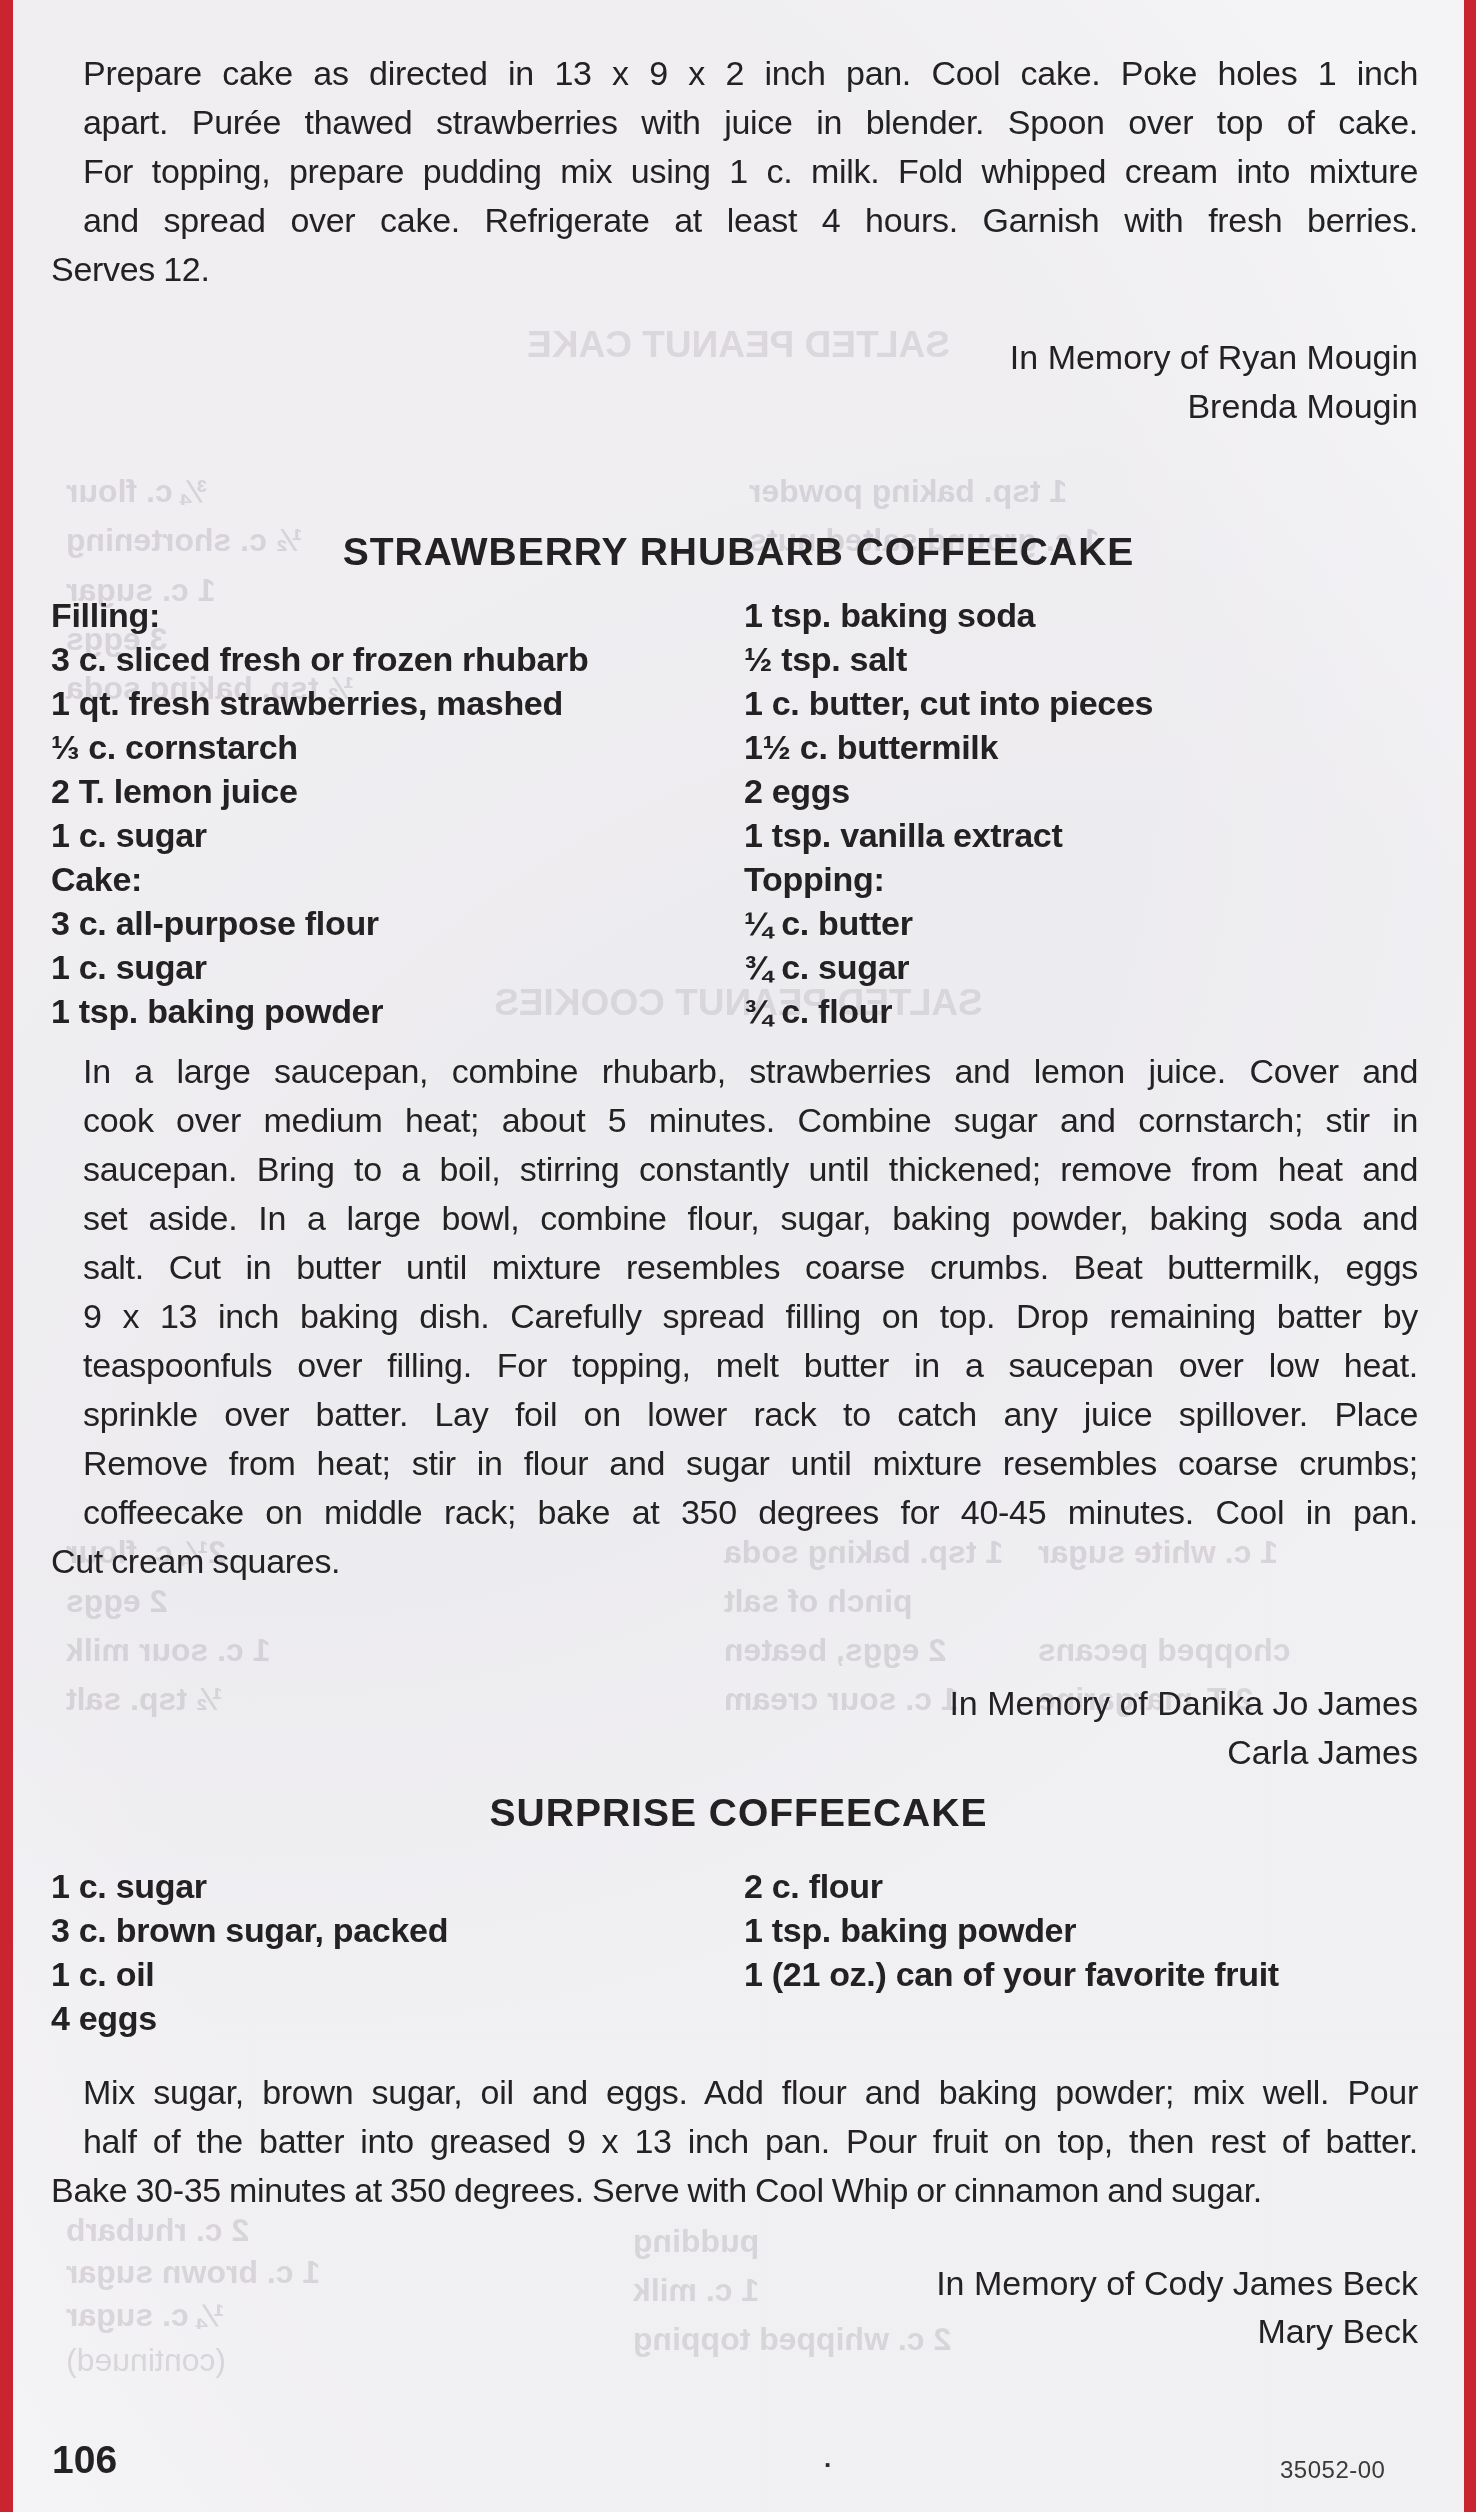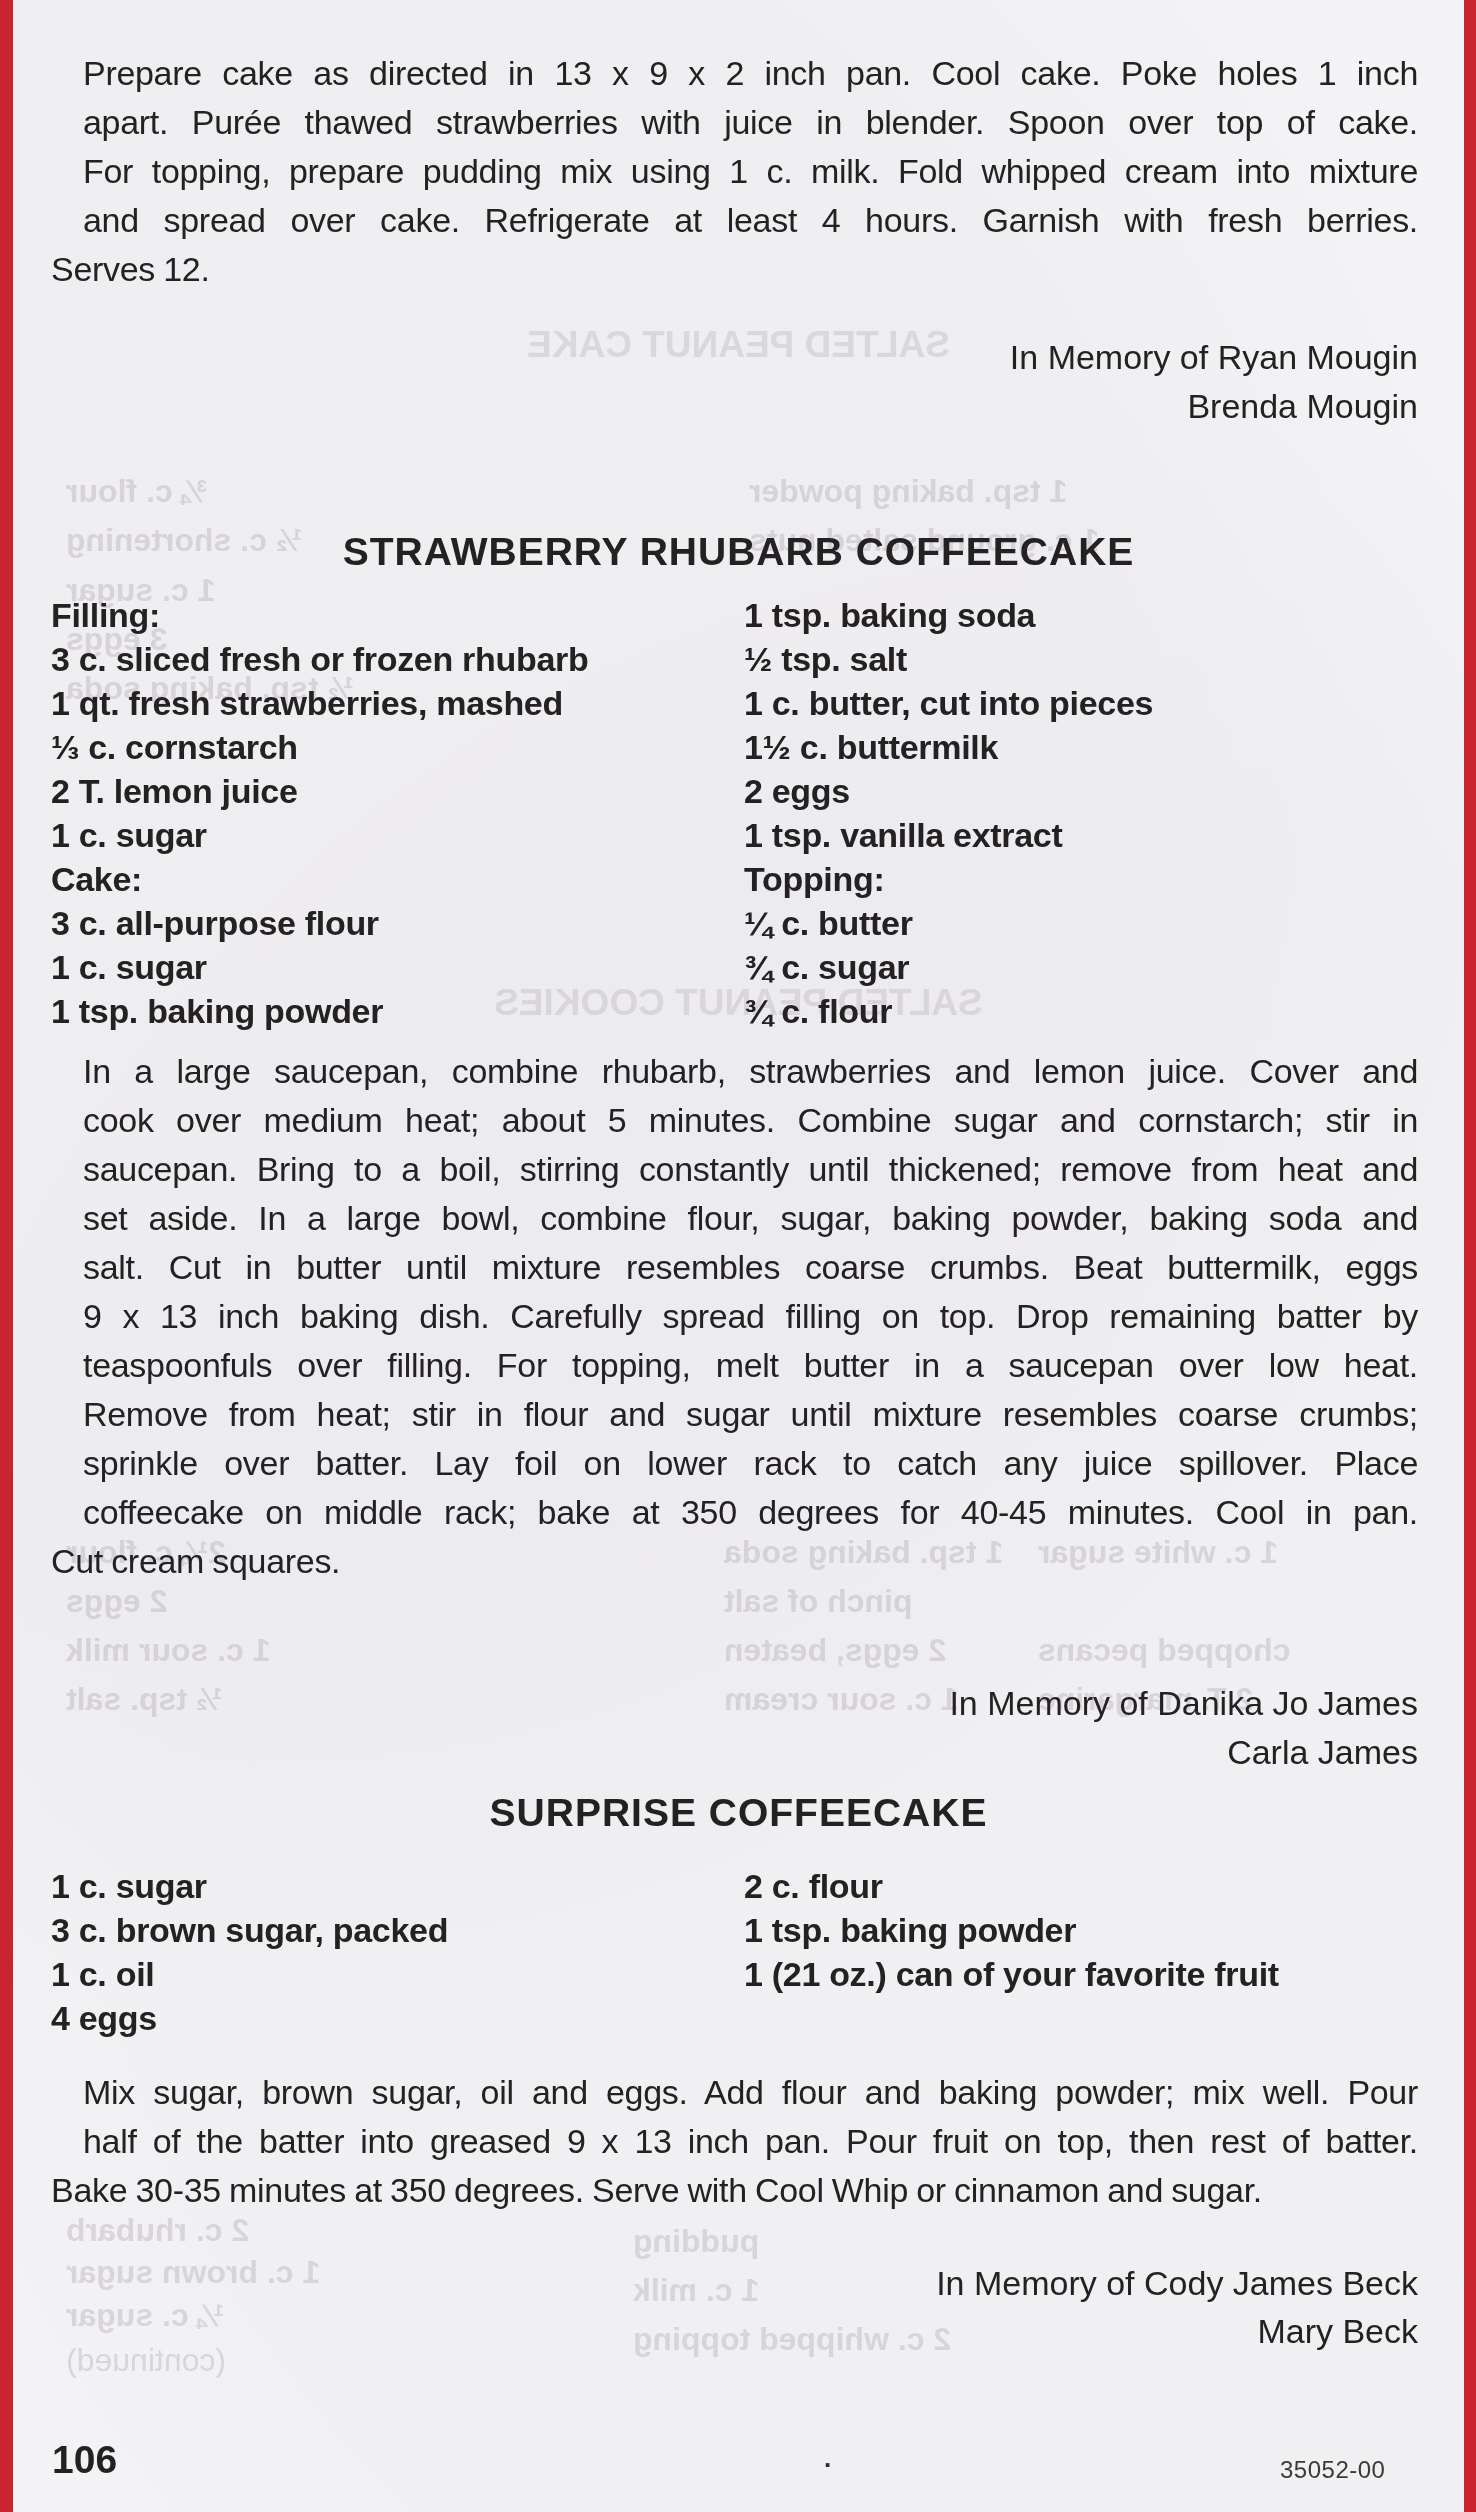--- a/index.html
+++ b/index.html
@@ -131,22 +131,22 @@
   </div>
 
   <div class="par" style="top:1047px">
     <div class="jl">In a large saucepan, combine rhubarb, strawberries and lemon juice. Cover and</div>
     <div class="jl">cook over medium heat; about 5 minutes. Combine sugar and cornstarch; stir in</div>
     <div class="jl">saucepan. Bring to a boil, stirring constantly until thickened; remove from heat and</div>
     <div class="jl">set aside. In a large bowl, combine flour, sugar, baking powder, baking soda and</div>
     <div class="jl">salt. Cut in butter until mixture resembles coarse crumbs. Beat buttermilk, eggs</div>
     <div class="jl">9 x 13 inch baking dish. Carefully spread filling on top. Drop remaining batter by</div>
     <div class="jl">teaspoonfuls over filling. For topping, melt butter in a saucepan over low heat.</div>
+    <div class="jl">sprinkle over batter. Lay foil on lower rack to catch any juice spillover. Place</div>
     <div class="jl">Remove from heat; stir in flour and sugar until mixture resembles coarse crumbs;</div>
-    <div class="jl">sprinkle over batter. Lay foil on lower rack to catch any juice spillover. Place</div>
     <div class="jl">coffeecake on middle rack; bake at 350 degrees for 40-45 minutes. Cool in pan.</div>
     <div class="ll">Cut cream squares.</div>
   </div>
 
   <div class="attr" style="top:1643px">
     <div>In Memory of Danika Jo James</div>
     <div>Carla James</div>
   </div>
 
   <div class="title" style="top:1790px">SURPRISE COFFEECAKE</div>

